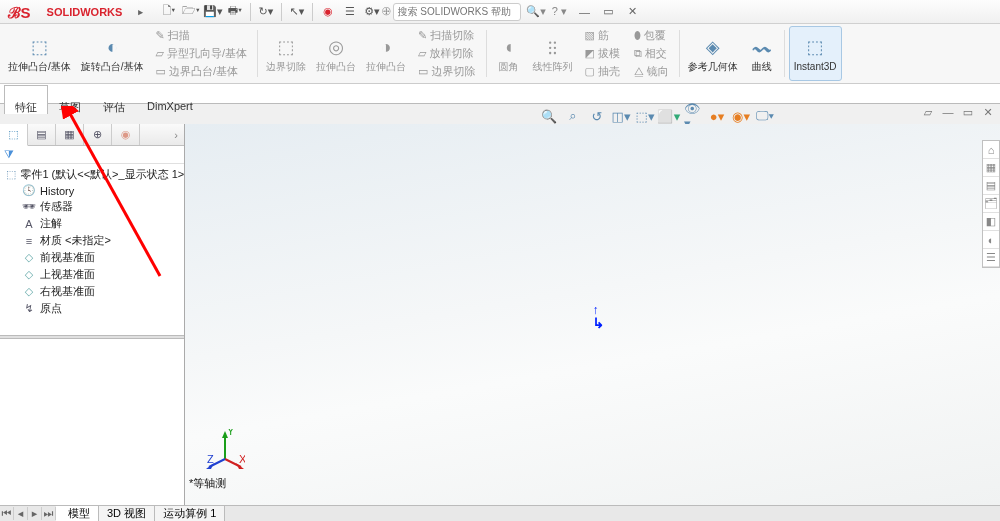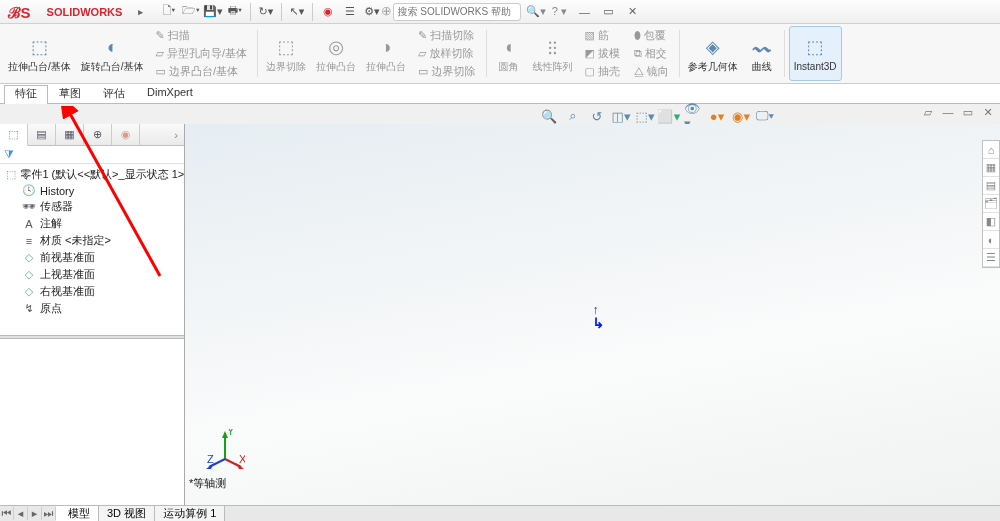--- a/index.html
+++ b/index.html
@@ -23,21 +23,21 @@
 .rib-btn.enabled { color: #333; }
 .rib-btn .ic { width: 24px; height: 24px; display: flex; align-items: center; justify-content: center; font-size: 18px; }
 .rib-btn .lbl { font-size: 10px; line-height: 11px; margin-top: 2px; }
 .rib-group { display: flex; flex-direction: column; justify-content: space-around; color: #999; font-size: 10px; }
 .rib-group div { padding: 1px 6px; display:flex; align-items:center; gap:3px; }
 .rib-sep { width: 1px; background: #ddd; margin: 4px 2px; }
 .instant3d { border: 1px solid #a8c8e4; background: #e4f0fb; border-radius: 3px; }
 
 
 .tab-row { height: 20px; background: #fff; display: flex; border-bottom: 1px solid #bbb; padding-left: 4px; position: relative; }
-.tab { padding: 0 10px; border: 1px solid transparent; border-bottom: none; color: #333; position: relative; top: 1px; }
+.tab { padding: 14px 10px; border: 1px solid transparent; border-bottom: none; color: #333; position: relative; top: 1px; }
 .tab.active { background: #fff; border-color: #bbb; border-top: 1px solid #bbb; }
 
 
 .view-toolbar { position: absolute; left: 540px; top: 104px; height: 24px; display: flex; align-items: center; gap: 6px; background: transparent; }
 .vt-ic { width: 18px; height: 18px; display:flex;align-items:center;justify-content:center; color:#5b8ab0; font-size:13px; }
 .vt-disp { color:#e67e22; }
 .vt-cube { color:#3a7; }
 .doc-controls { position: absolute; right: 4px; top: 104px; display: flex; gap: 4px; }
 .doc-controls div { width: 16px; height: 16px; color:#777; display:flex;align-items:center;justify-content:center; }
 

